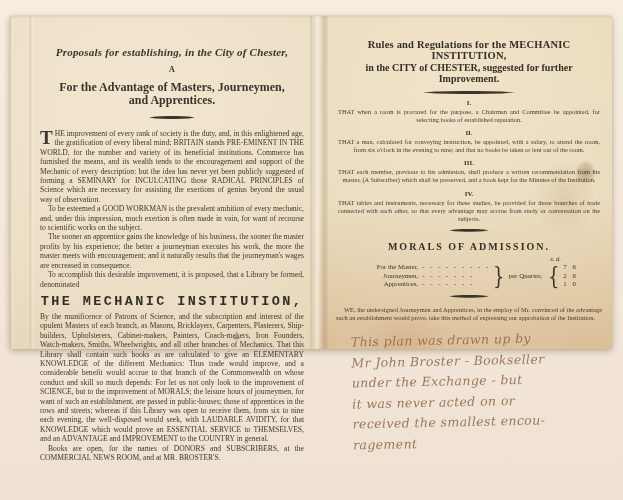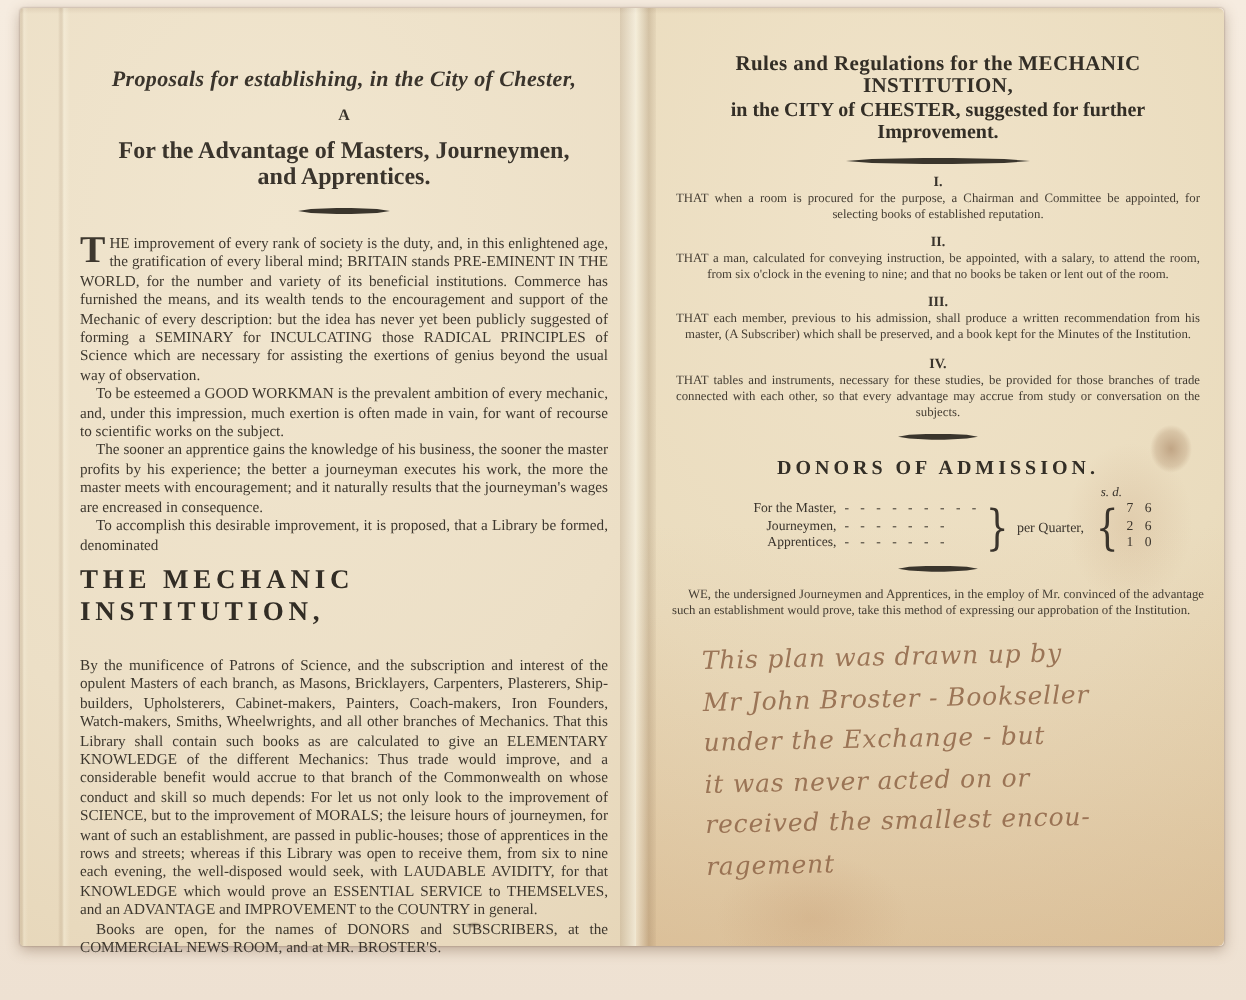--- a/index.html
+++ b/index.html
@@ -2,21 +2,21 @@
 <html><head>
 <meta charset="utf-8">
 <style>
   html,body{margin:0;padding:0;}
   body{
     width:623px;height:500px;overflow:hidden;position:relative;
     background:linear-gradient(180deg,#f6ece0 0%,#f3e7da 55%,#eee1d2 100%);
     font-family:"Liberation Serif",serif;color:#3a342c;
   }
   .document{
-    position:absolute;left:10px;top:4px;width:602px;height:469px;
+    position:absolute;left:10px;top:16px;width:602px;height:333px;
     display:flex;border-radius:2px;
     box-shadow:0 2px 7px rgba(110,80,55,.4),0 0 1px rgba(90,60,40,.5);
   }
   .page{position:relative;height:100%;}
   .page-left{
     width:308px;
     background:
       linear-gradient(90deg,rgba(110,78,48,.12) 0,rgba(110,78,48,.12) 1px,rgba(255,255,240,.18) 2px,transparent 4px),
       linear-gradient(90deg,transparent 19px,rgba(110,80,50,.10) 20px,rgba(110,80,50,.10) 21px,rgba(255,255,240,.28) 22px,transparent 25px),
       linear-gradient(180deg,rgba(120,85,55,.10) 0,transparent 3px),
@@ -46,21 +46,21 @@
   .main-title{margin-top:4px;font-size:21px;font-weight:bold;text-align:center;letter-spacing:.8px;color:#322d25;}
   .subtitle{margin-top:7px;font-size:12px;font-weight:bold;text-align:center;line-height:13px;max-width:238px;margin-left:auto;margin-right:auto;}
   .srule{height:3px;background:#3a352c;clip-path:polygon(0 50%,14% 18%,42% 0,58% 0,86% 18%,100% 50%,86% 82%,58% 100%,42% 100%,14% 82%);}
   .rule-l{width:46px;margin:9px auto 0;}
   .rule-head{width:92px;margin:7px auto 0;}
   .rule-s{width:40px;margin:6px auto 0;}
   .bodytext{margin-top:10px;}
   .para{font-size:7.6px;line-height:9.4px;text-align:justify;margin:0;color:#3d372e;}
   .para.ind{text-indent:8px;}
   .dropcap{float:left;font-size:19px;line-height:15px;font-weight:bold;margin:1px 2px 0 0;}
-  .section-heading{margin:5px 0 14px;font-size:13.5px;font-weight:bold;letter-spacing:2.4px;color:#322d25;}
+  .section-heading{margin:5px 0 3px;font-size:13.5px;font-weight:bold;text-align:center;letter-spacing:2.4px;color:#322d25;font-family:Liberation Mono, monospace;}
   .smudge{position:absolute;left:222px;bottom:9px;width:9px;height:3px;background:radial-gradient(ellipse,rgba(60,50,40,.55),transparent 70%);transform:rotate(-4deg);}
   .r-head1{margin-top:3px;font-size:10.5px;font-weight:bold;text-align:center;letter-spacing:.2px;color:#332e26;}
   .r-head2{margin-top:1px;font-size:10px;font-weight:bold;text-align:center;color:#332e26;}
   .rule-numeral{margin-top:5px;font-size:7px;text-align:center;font-weight:bold;}
   .rule-text{margin-top:1px;font-size:6.4px;line-height:8.1px;text-align:justify;text-align-last:center;padding:0 4px;color:#443d33;}
   .terms-heading{margin-top:9px;font-size:10px;font-weight:bold;text-align:center;letter-spacing:2px;color:#332e26;}
   .terms-table{position:relative;margin:3px auto 0;width:216px;padding-top:8px;display:flex;align-items:center;justify-content:center;font-size:6.8px;}
   .sd-header{position:absolute;top:0;right:16px;font-size:6.5px;font-style:italic;}
   .t-rows{display:flex;flex-direction:column;}
   .t-row{display:flex;line-height:8.6px;}
@@ -126,21 +126,21 @@
       <div>
         <div class="rule-numeral">III.</div>
         <div class="rule-text">THAT each member, previous to his admission, shall produce a written recommendation from his master, (A Subscriber) which shall be preserved, and a book kept for the Minutes of the Institution.</div>
       </div>
       <div>
         <div class="rule-numeral">IV.</div>
         <div class="rule-text">THAT tables and instruments, necessary for these studies, be provided for those branches of trade connected with each other, so that every advantage may accrue from study or conversation on the subjects.</div>
       </div>
 
       <div class="srule rule-s"></div>
-      <div class="terms-heading">DONORS OF ADMISSION.</div>
+      <div class="terms-heading">MORALS OF ADMISSION.</div>
 
       <div class="terms-table">
         <div class="sd-header">s. d.</div>
         <div class="t-rows">
           <div class="t-row">
               <span class="t-label">For the Master,</span>
               <span class="t-leader">- - - - - - - - -</span>
             </div>
           <div class="t-row">
               <span class="t-label">Journeymen,</span>

